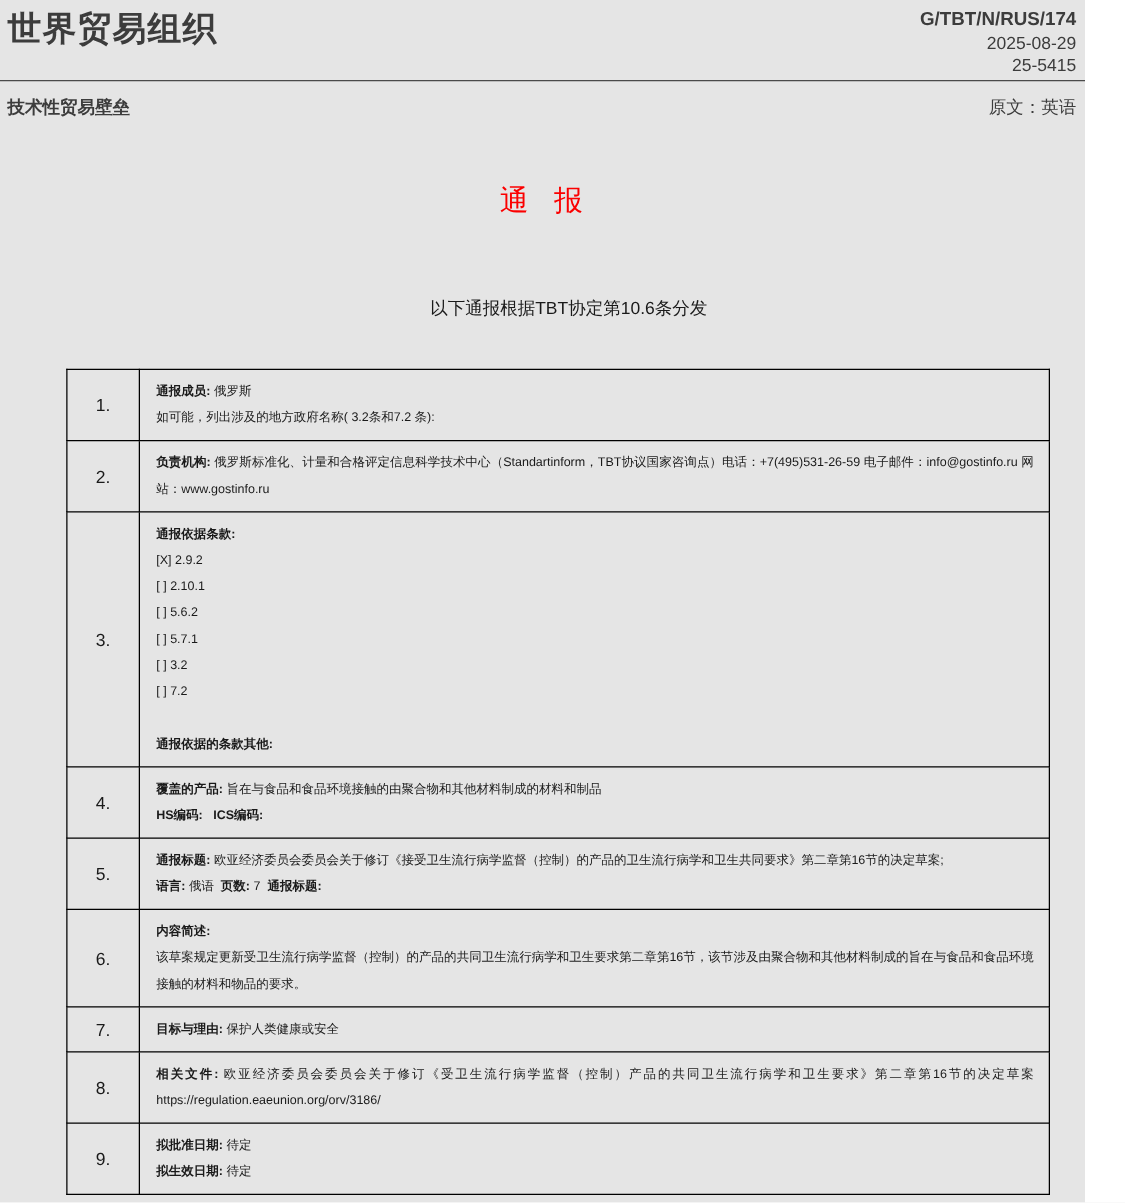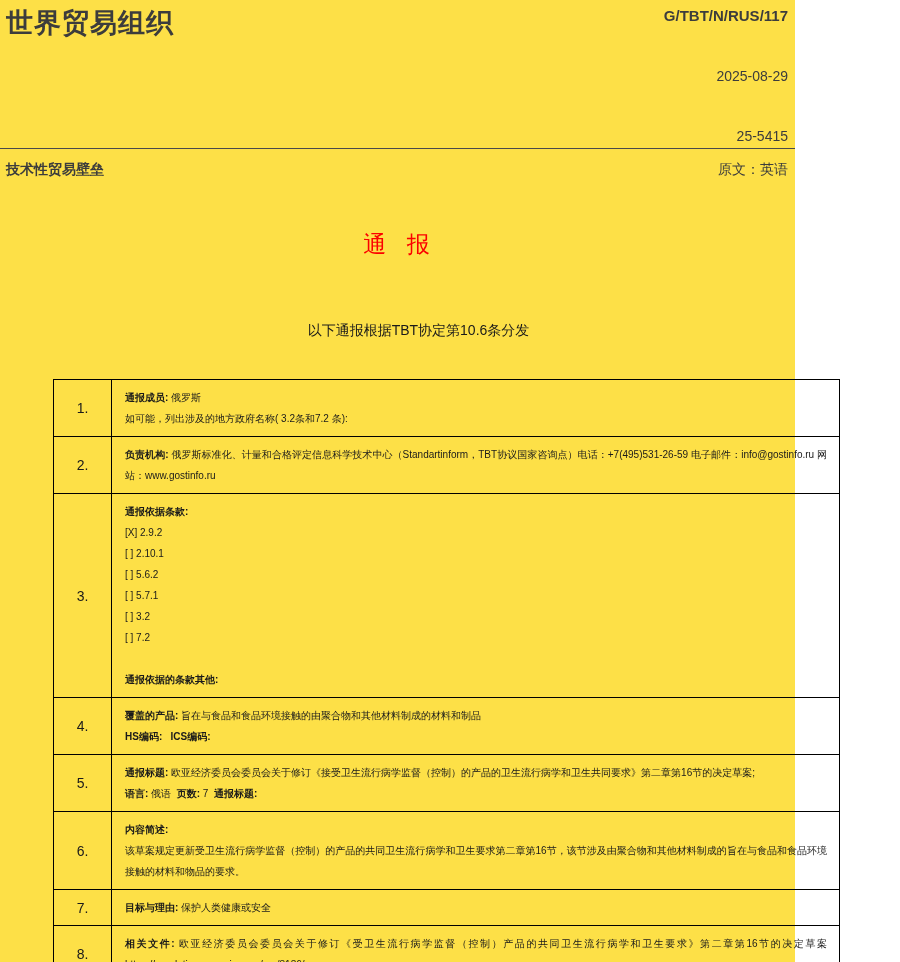--- a/index.html
+++ b/index.html
@@ -2,34 +2,34 @@
 <html><head>
 <meta charset="utf-8">
 <style>
   * { margin: 0; padding: 0; box-sizing: border-box; }
   html, body { background: #ffffff; }
   body {
     width: 900px; height: 962px; overflow: hidden;
     font-family: "Liberation Sans", "DejaVu Sans", sans-serif;
     color: #1a1a1a;
   }
-  .page { width: 795px; height: 962px; position: relative; background: #fde047; }
+  .page { width: 868px; height: 962px; position: relative; background: #e5e5e5; }
 
   
   .header-top {
     display: flex; justify-content: space-between; align-items: flex-start;
     padding: 6px 7px 0 6px;
   }
   .org-name {
     font-size: 27px; font-weight: 700; color: #3c3c3c; letter-spacing: 1px;
     line-height: 34px;
   }
   .header-right { text-align: right; color: #3c3c3c; }
   .doc-number { font-weight: 700; font-size: 15px; line-height: 19px; }
-  .doc-date, .doc-ref { font-size: 14px; line-height: 18px; margin-top: 42px; }
+  .doc-date, .doc-ref { font-size: 14px; line-height: 18px; }
   .header-divider { border: none; border-top: 1px solid #4a4a4a; margin-top: 3px; }
   .header-sub {
     display: flex; justify-content: space-between; align-items: flex-end;
     padding: 12px 7px 0 6px; font-size: 14px; color: #3c3c3c;
   }
   .committee { font-weight: 700; }
 
   
   .title {
     margin-top: 50px; text-align: center;
@@ -53,21 +53,21 @@
   .b { font-weight: 700; }
 </style>
 </head>
 <body>
 
 <div class="page">
 
   <div class="header-top">
     <div class="org-name">世界贸易组织</div>
     <div class="header-right">
-      <div class="doc-number">G/TBT/N/RUS/117</div>
+      <div class="doc-number">G/TBT/N/RUS/174</div>
       <div class="doc-date">2025-08-29</div>
       <div class="doc-ref">25-5415</div>
     </div>
   </div>
 
   <hr class="header-divider">
 
   <div class="header-sub">
     <div class="committee">技术性贸易壁垒</div>
     <div class="orig-lang">原文：英语</div>

